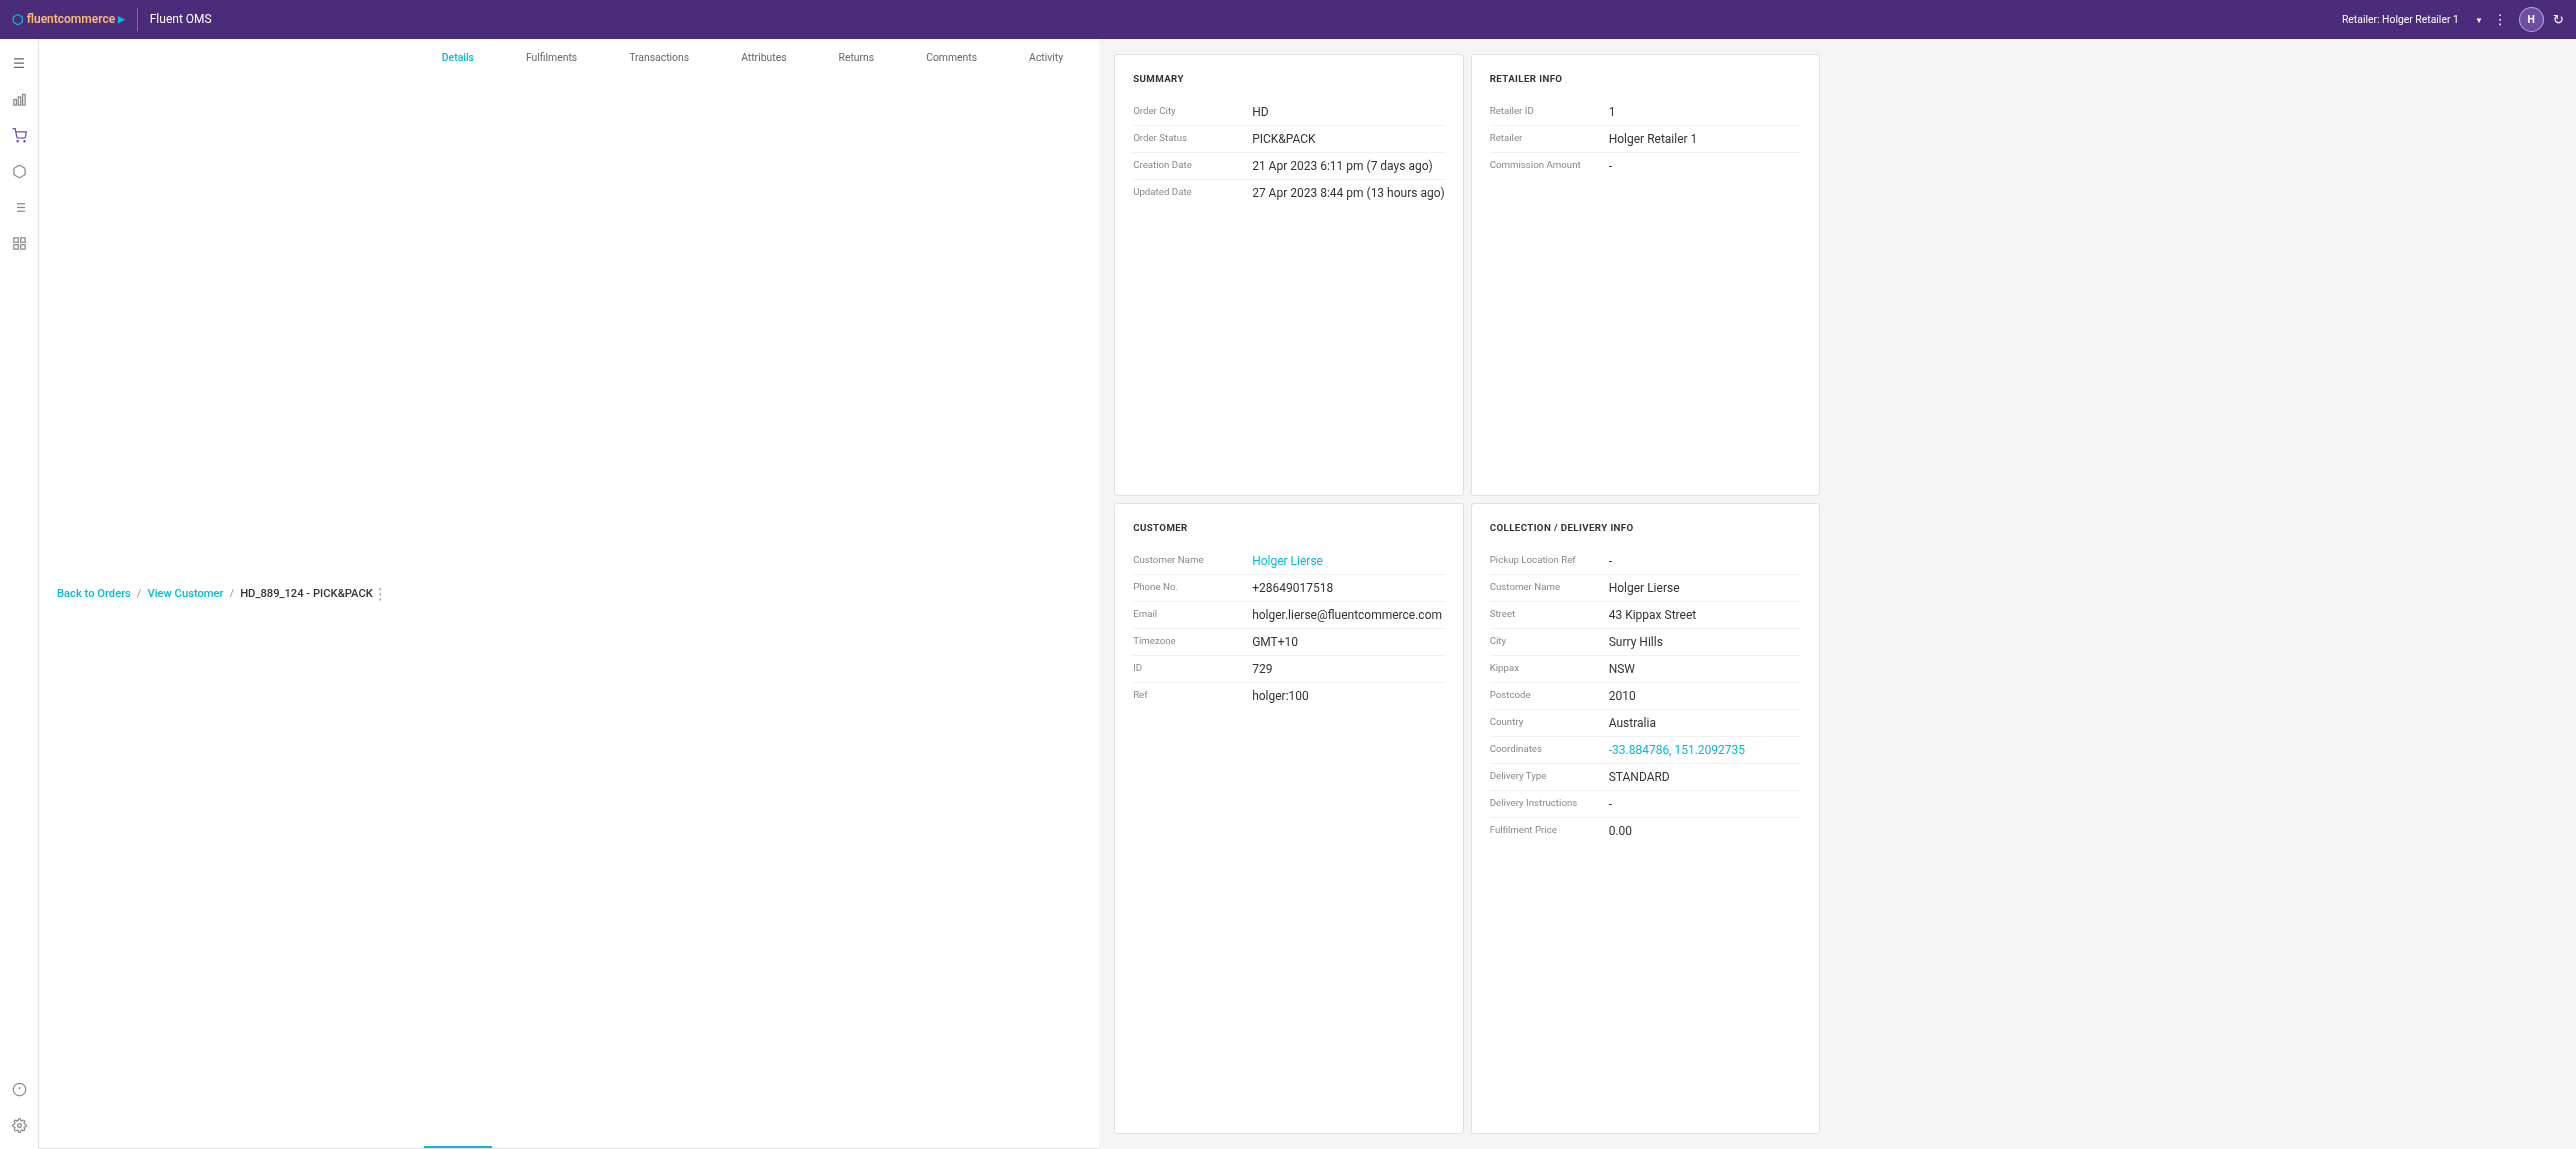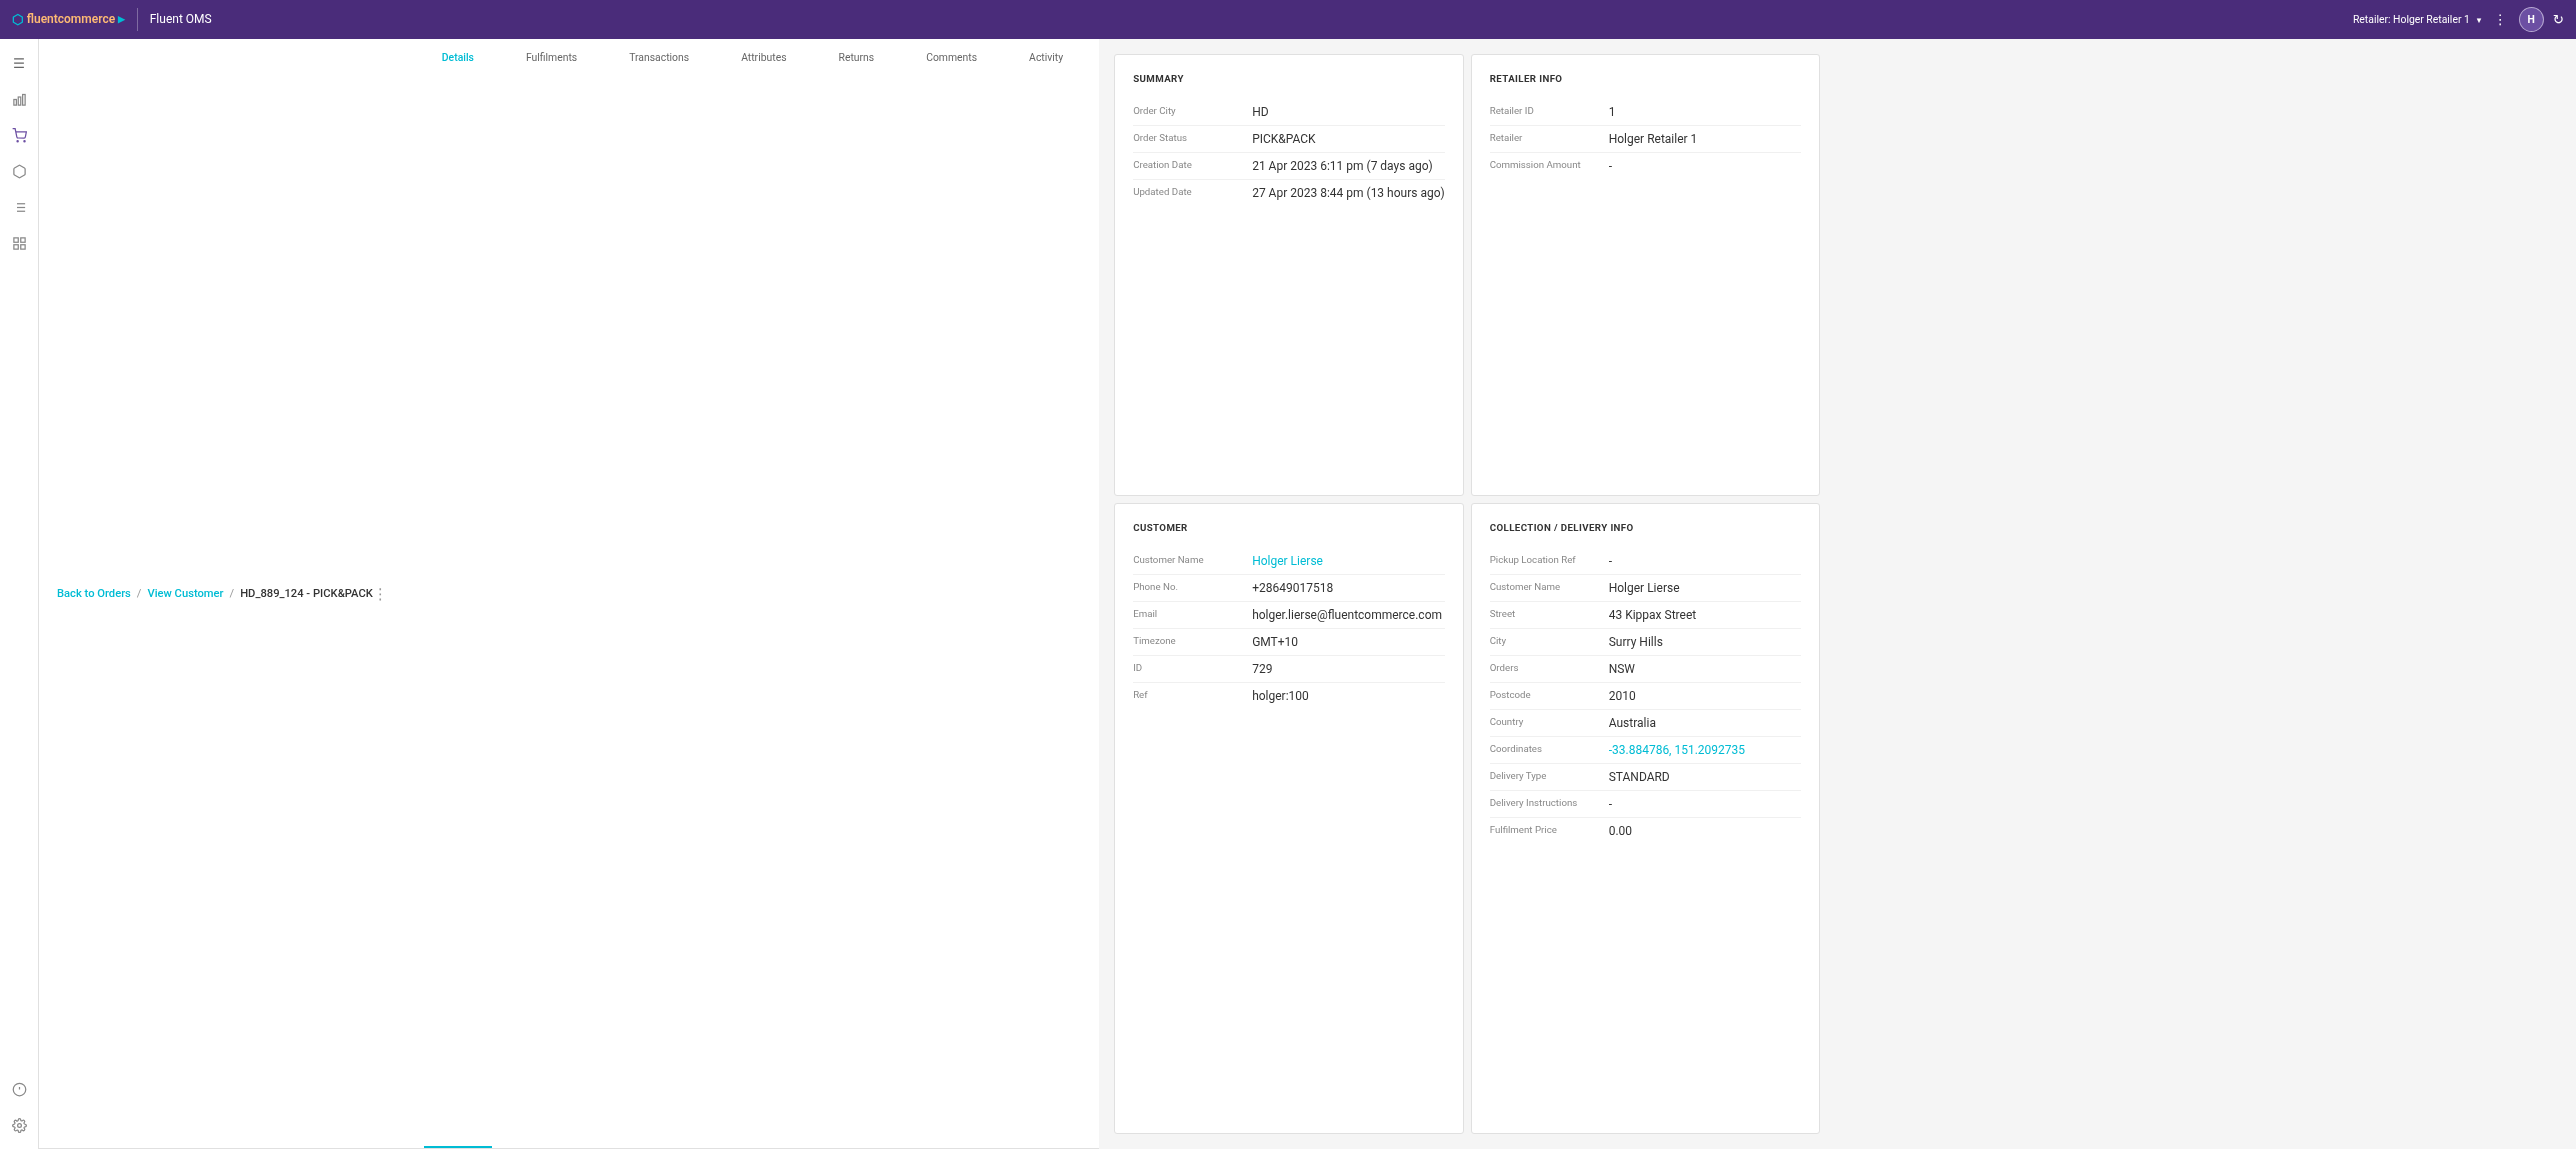--- a/index.html
+++ b/index.html
@@ -12,21 +12,21 @@
       display: flex;
       align-items: center;
       padding: 0 12px;
       justify-content: space-between;
     }
     .top-nav-left { display: flex; align-items: center; gap: 12px; }
     .logo { color: white; font-size: 13.4px; font-weight: bold; display: flex; align-items: center; gap: 3px; }
     .nav-divider { width: 0.7px; height: 22.4px; background: rgba(255,255,255,0.3); }
     .app-name { color: white; font-size: 12px; }
     .top-nav-right { display: flex; align-items: center; gap: 9px; }
-    .retailer-dropdown { color: white; font-size: 10.4px; display: flex; align-items: center; gap: 7px; cursor: pointer; }
+    .retailer-dropdown { color: white; font-size: 10.4px; display: flex; align-items: center; gap: 18px; cursor: pointer; }
     .chevron-down { font-size: 9px; }
     .nav-icon-btn { color: white; background: none; border: none; cursor: pointer; font-size: 13.4px; padding: 3px; }
     .avatar-btn {
       width: 25px; height: 25px; border-radius: 50%; background: #6c4fa3;
       border: 1.5px solid rgba(255,255,255,0.5); color: white; font-weight: bold;
       display: flex; align-items: center; justify-content: center; cursor: pointer; font-size: 10.4px;
     }
     .refresh-btn { color: white; background: none; border: none; cursor: pointer; font-size: 13.4px; }
 
     
@@ -273,21 +273,21 @@
         </div>
         <div class="info-row">
           <span class="info-label">Street</span>
           <span class="info-value">43 Kippax Street</span>
         </div>
         <div class="info-row">
           <span class="info-label">City</span>
           <span class="info-value">Surry Hills</span>
         </div>
         <div class="info-row">
-          <span class="info-label">Orders</span>
+          <span class="info-label">Kippax</span>
           <span class="info-value">NSW</span>
         </div>
         <div class="info-row">
           <span class="info-label">Postcode</span>
           <span class="info-value">2010</span>
         </div>
         <div class="info-row">
           <span class="info-label">Country</span>
           <span class="info-value">Australia</span>
         </div>

